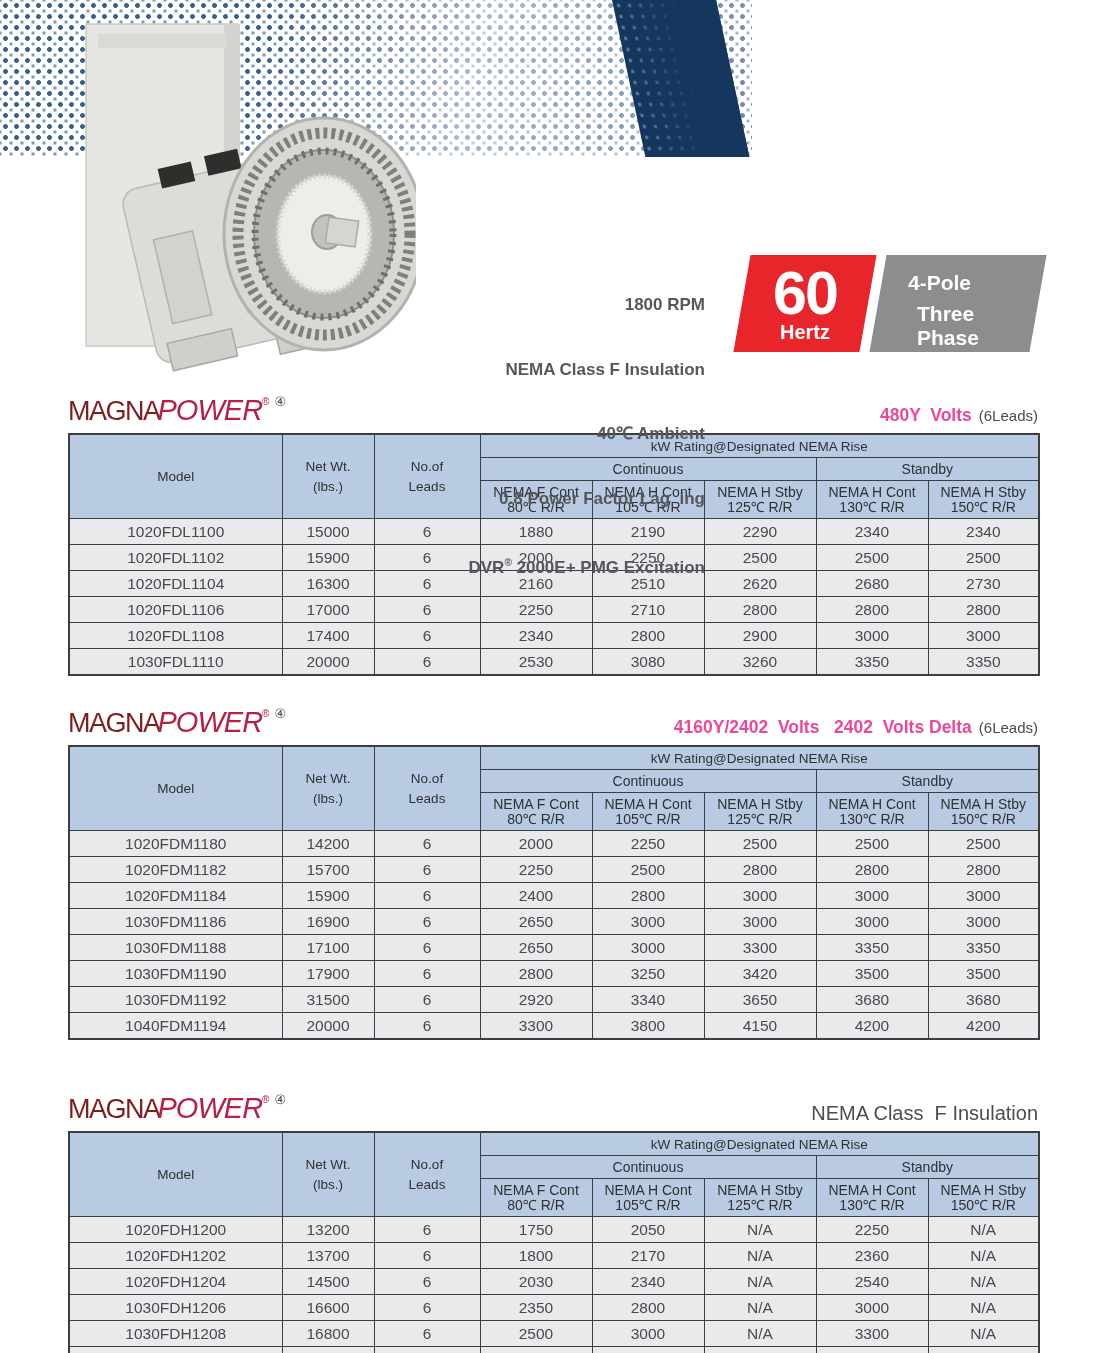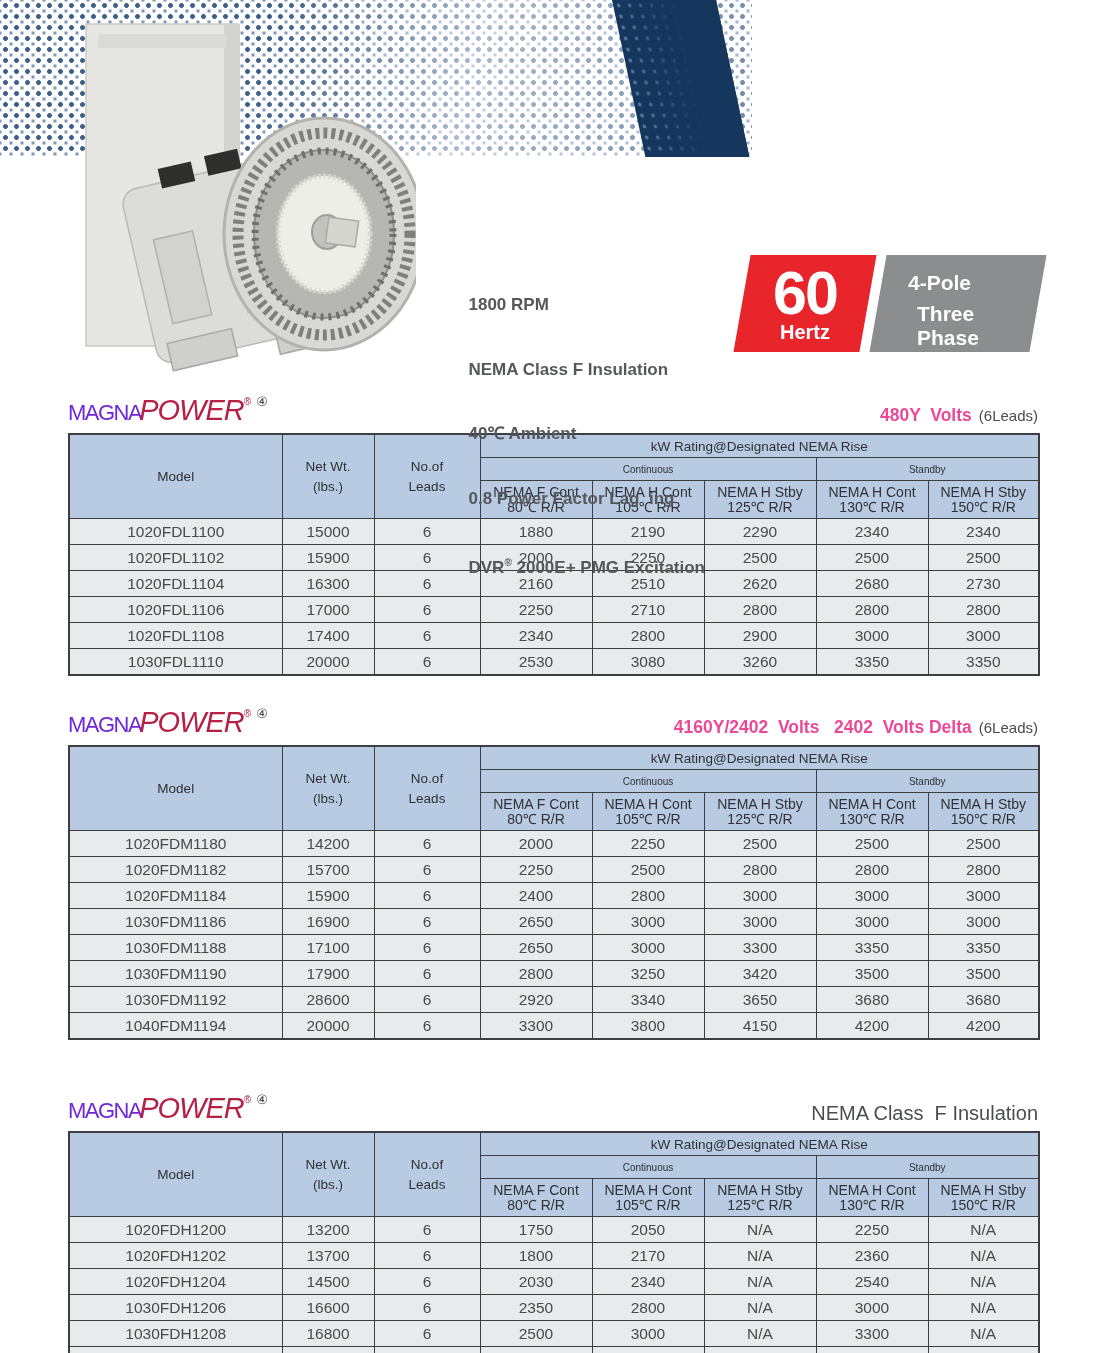--- a/index.html
+++ b/index.html
@@ -24,21 +24,21 @@
     position:absolute;left:612px;top:0;width:104px;height:157px;
     background-color:#15365d;
     background-image:
       linear-gradient(to right, rgba(21,54,93,0) 0%, #15365d 62%),
       radial-gradient(circle, #5d7da3 1.6px, rgba(93,125,163,0) 2.1px);
     background-size:auto,11px 11px;
     transform:skewX(12deg);transform-origin:top left;
   }
   .generator{position:absolute;left:28px;top:16px;}
   .spec-block{
-    position:absolute;top:251px;right:400px;text-align:left;
+    position:absolute;top:251px;right:400px;text-align:right;
     font-size:17px;font-weight:700;color:#55575a;line-height:21.5px;white-space:pre-wrap;
   }
   .spec-block sup{font-size:10px;}
   .hz-box{
     position:absolute;left:742px;top:255px;width:126px;height:97px;
     background:#e8252b;transform:skewX(-10deg);
   }
   .hz-inner{width:100%;height:100%;transform:skewX(10deg);display:flex;flex-direction:column;
     align-items:center;justify-content:center;color:#fff;}
   .hz-value{font-size:61px;font-weight:700;line-height:56px;letter-spacing:-2px;}
@@ -49,35 +49,35 @@
   }
   .pole-inner{width:100%;height:100%;transform:skewX(10deg);color:#fff;
     font-size:21px;font-weight:700;padding:16px 0 0 30px;box-sizing:border-box;}
   .pole-line2{margin:7px 0 0 9px;}
   
   .sections{margin-left:68px;width:970px;}
   .section-head{display:flex;align-items:flex-end;justify-content:space-between;
     height:32px;margin-bottom:3px;}
   .sec1{margin-top:0;} .sec2{margin-top:34px;} .sec3{margin-top:56px;}
   .logo{white-space:nowrap;line-height:30px;}
-  .logo .magna{font-size:22px;font-weight:500;color:#6d28d9;letter-spacing:-1.5px;}
+  .logo .magna{font-size:27px;font-weight:500;color:#7f1d1d;letter-spacing:-1.5px;}
   .logo .power{font-size:29px;font-weight:400;font-style:italic;color:#b62045;letter-spacing:-1px;margin-left:-2px;}
   .logo .reg{font-size:10px;color:#b62045;vertical-align:top;line-height:14px;}
   .logo .cert{font-size:13px;color:#46484b;vertical-align:top;line-height:14px;margin-left:5px;}
   .head-extra{font-size:20px;color:#4b4d50;padding-bottom:3px;white-space:pre-wrap;}
   .head-title{padding-bottom:4px;white-space:nowrap;}
   .head-title .t-bold{font-size:17.5px;font-weight:700;color:#ec4899;white-space:pre-wrap;}
   .head-title .t-light{font-size:15px;font-weight:400;color:#4a4c50;margin-left:7px;}
   
   table.spec{border-collapse:collapse;width:970px;table-layout:fixed;border:2px solid #3c3e41;}
   table.spec th,table.spec td{border:1.5px solid #3c3e41;text-align:center;vertical-align:middle;padding:0 2px;}
   table.spec thead th{background:#b8cbe2;color:#2f3134;font-weight:400;}
   th.big{font-size:16.5px;line-height:20px;}
   tr.r-kw th{font-size:13.5px;height:22px;margin-left:38px;}
-  tr.r-cs th{font-size:10px;height:22px;}
+  tr.r-cs th{font-size:14px;height:22px;}
   tr.r-sub th{font-size:14px;line-height:14.5px;height:37px;margin-top:44px;}
   table.spec tbody td{background:#e9eaec;color:#47494c;font-size:15.5px;height:25px;}
   .t2 tbody td,.t3 tbody td{height:24px;}
 </style>
 </head>
 <body>
 
 <div class="banner">
   <div class="halftone"></div>
   <div class="navy-quad"></div>
@@ -366,21 +366,21 @@
             <td>17900</td>
             <td>6</td>
             <td>2800</td>
             <td>3250</td>
             <td>3420</td>
             <td>3500</td>
             <td>3500</td>
           </tr>
           <tr>
             <td>1030FDM1192</td>
-            <td>28600</td>
+            <td>31500</td>
             <td>6</td>
             <td>2920</td>
             <td>3340</td>
             <td>3650</td>
             <td>3680</td>
             <td>3680</td>
           </tr>
           <tr>
             <td>1040FDM1194</td>
             <td>20000</td>

